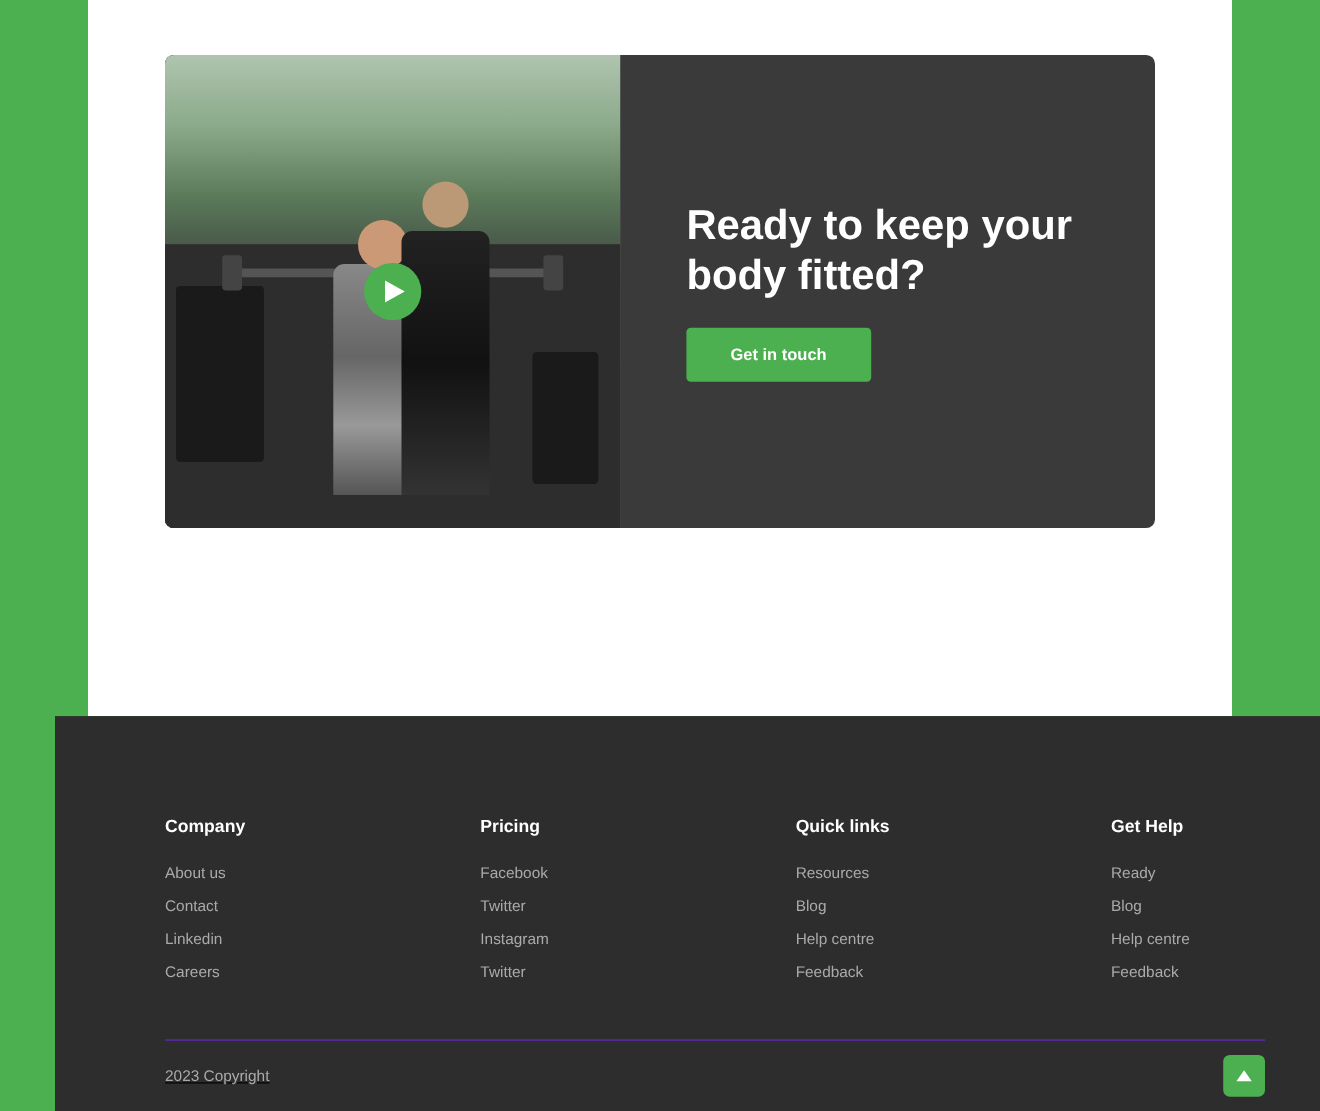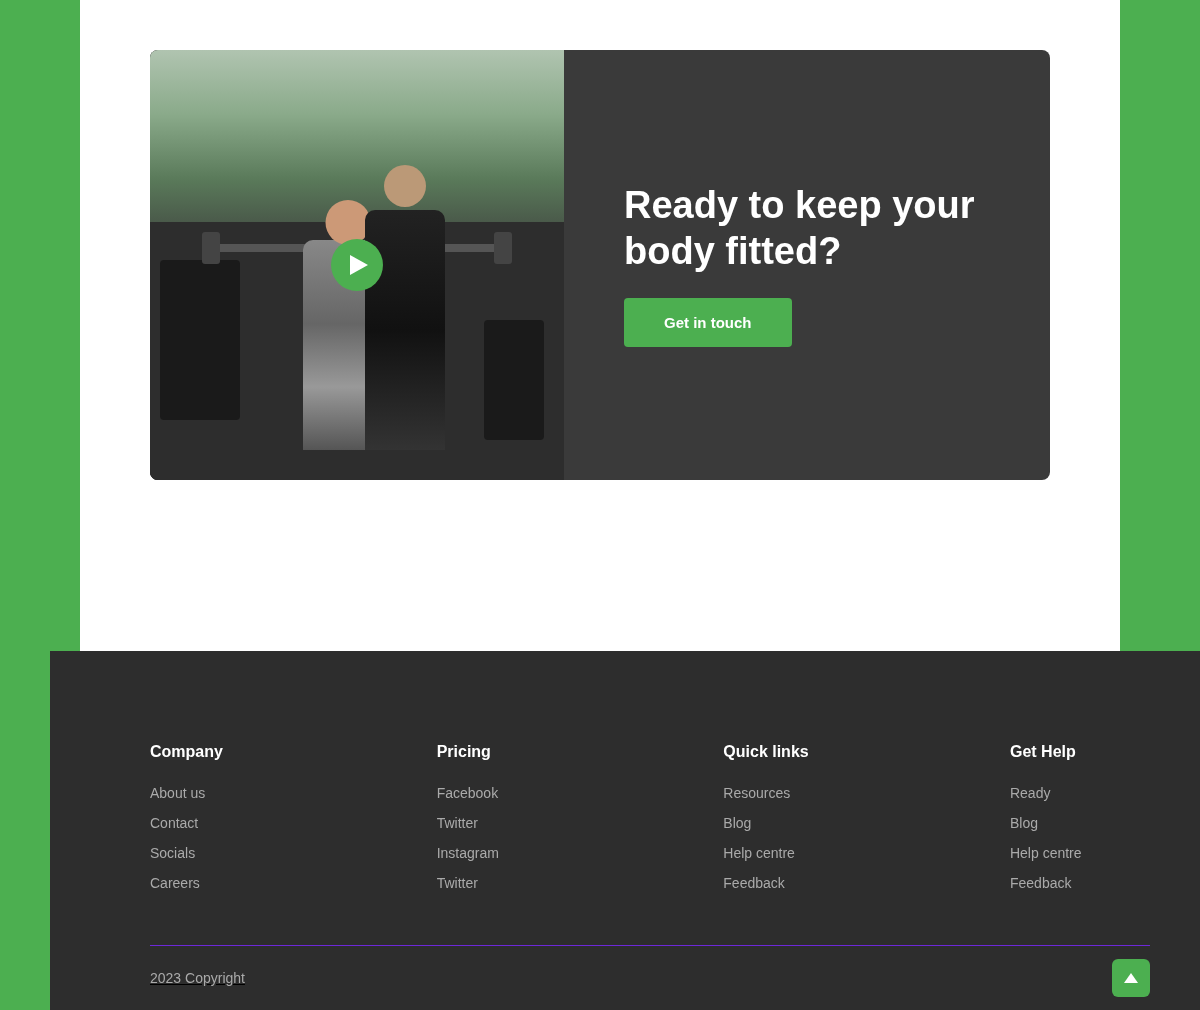--- a/index.html
+++ b/index.html
@@ -362,21 +362,21 @@
   </div>
 
   <div class="footer">
 
     <div class="footer-columns">
 
       <div class="footer-col">
         <span class="footer-col-title">Company</span>
         <a class="footer-link">About us</a>
         <a class="footer-link">Contact</a>
-        <a class="footer-link">Socials</a>
+        <a class="footer-link">Linkedin</a>
         <a class="footer-link">Careers</a>
       </div>
 
       <div class="footer-col">
         <span class="footer-col-title">Pricing</span>
         <a class="footer-link">Facebook</a>
         <a class="footer-link">Twitter</a>
         <a class="footer-link">Instagram</a>
         <a class="footer-link">Twitter</a>
       </div>

